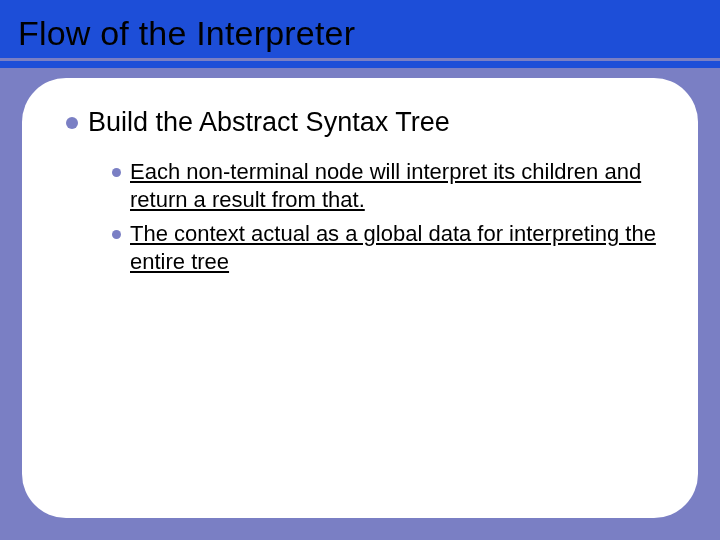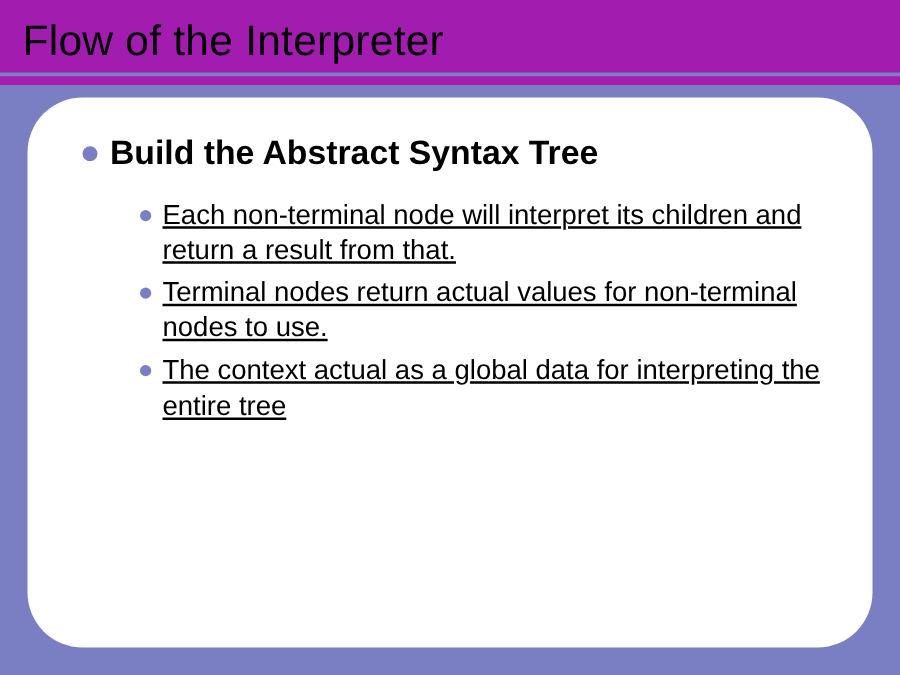--- a/index.html
+++ b/index.html
@@ -10,21 +10,21 @@
     font-family: Arial, Helvetica, sans-serif;
     position: relative;
     overflow: hidden;
   }
   .title-bar {
     position: absolute;
     top: 0;
     left: 0;
     right: 0;
     height: 68px;
-    background: #a21caf;
+    background: #1d4ed8;
     padding: 14px 18px 0 18px;
   }
   .title-text {
     font-size: 34px;
     color: #000;
     letter-spacing: 0.2px;
   }
   .title-underline {
     position: absolute;
     left: 0;
@@ -44,21 +44,20 @@
     padding: 28px 36px 28px 44px;
   }
   .main-list { list-style: none; }
   .main-item {
     position: relative;
     padding-left: 22px;
     font-size: 27px;
     line-height: 1.25;
     color: #000;
     margin-bottom: 2px;
-    font-weight: bold;
   }
   .main-item::before {
     content: "";
     position: absolute;
     left: 0;
     top: 11px;
     width: 12px;
     height: 12px;
     background: #7a7fc4;
     border-radius: 50%;
@@ -95,16 +94,15 @@
   <div class="title-text">Flow of the Interpreter</div>
   <div class="title-underline"></div>
 </div>
 
 <div class="content-card">
   <ul class="main-list">
     <li class="main-item">Build the Abstract Syntax Tree</li>
   </ul>
   <ul class="sub-list">
     <li class="sub-item">Each non-terminal node will interpret its children and return a result from that.</li>
-    <li class="sub-item">Terminal nodes return actual values for non-terminal nodes to use.</li>
     <li class="sub-item">The context actual as a global data for interpreting the entire tree</li>
   </ul>
 </div>
 
 </body></html>

